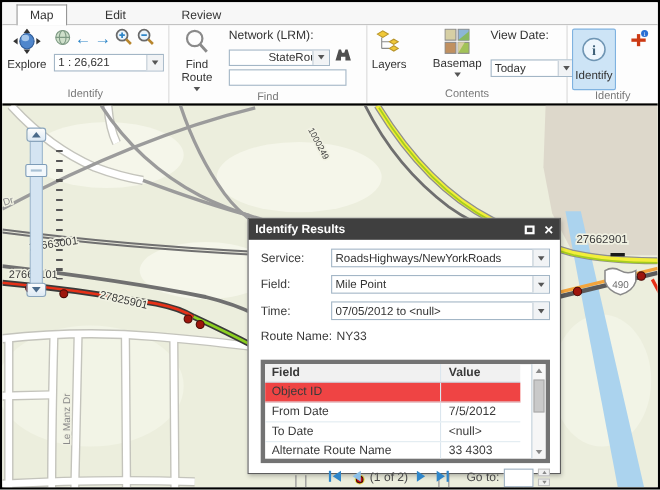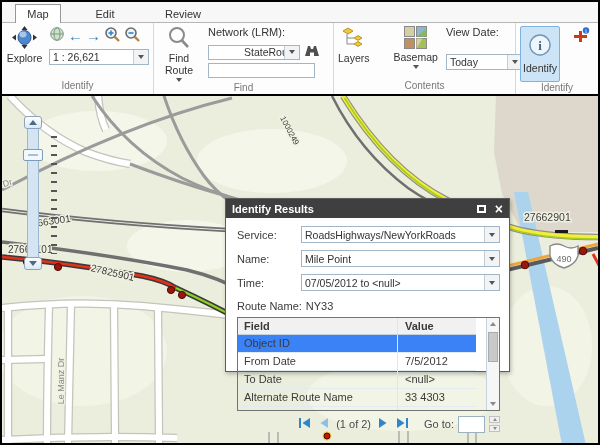--- a/index.html
+++ b/index.html
@@ -53,34 +53,34 @@
   .ztrack { position:absolute; left:7px; top:4px; width:12px; height:146px; background:#d4e4f2; border:1px solid #9db7cd; border-radius:6px; }
   .zbtn { position:absolute; left:4px; width:18px; height:13px; background:linear-gradient(#fdfdfd,#dce9f4); border:1px solid #8aa5bd; border-radius:3px; display:flex; align-items:center; justify-content:center; }
   .zbtn-up { top:0; } .zbtn-down { top:141px; }
   .tri-up-s { width:0;height:0;border-left:4px solid transparent;border-right:4px solid transparent;border-bottom:5px solid #4a6a8a; }
   .tri-dn-s { width:0;height:0;border-left:4px solid transparent;border-right:4px solid transparent;border-top:5px solid #4a6a8a; }
   .zthumb { position:absolute; left:3px; top:33px; width:20px; height:12px; background:#f3f8fc; border:1px solid #7d9cb8; border-radius:2px; }
   .zthumb::after { content:""; display:block; margin:4px 4px; border-top:2px solid #a8c0d4; }
   .zticks { position:absolute; left:31px; top:20px; width:6px; height:118px;
     background:repeating-linear-gradient(to bottom,#555 0 2px,transparent 2px 9px); }
   
-  .dlg { position:absolute; left:223px; top:102px; width:285px; height:174px; background:#fff; border:1px solid #5d5d5d; box-shadow:1px 2px 4px rgba(0,0,0,.25); }
+  .dlg { position:absolute; left:223px; top:102px; width:285px; height:233px; background:#fff; border:1px solid #5d5d5d; box-shadow:1px 2px 4px rgba(0,0,0,.25); }
   .dlg-title { height:19px; background:#3f3f3f; color:#fff; display:flex; align-items:center; padding:0 6px; }
   .dlg-title .t { flex:1; font-size:11px; font-weight:bold; }
   .dlg-max { width:9px; height:8px; border:2px solid #fff; margin-right:9px; }
   .dlg-close { color:#fff; font-size:14px; line-height:12px; font-weight:bold; }
   .dlg-body { padding:7px 9px 4px 11px; }
   .frow { display:flex; align-items:center; height:19px; margin-bottom:5px; }
   .frow .flabel { width:64px; font-size:11px; color:#3a3a3a; }
   .frow .combo { flex:1; height:17px; }
   .rname { font-size:11px; color:#3a3a3a; height:18px; display:flex; gap:4px; align-items:center; }
-  .tbl { position:relative; border:1px solid #737373; margin-top:2px; height:94px; overflow:hidden; padding-right:23px; }
+  .tbl { position:relative; border:4px solid #737373; margin-top:12px; height:94px; overflow:hidden; padding-right:23px; }
   .trow { display:flex; height:18px; border-bottom:1px solid #e2ebf1; font-size:11px; color:#3a3a3a; }
   .trow.hdr { height:17px; background:#f1f1f1; font-weight:bold; border-bottom:1px solid #c3d2dc; }
-  .trow.sel { background:#3b82f6; }
+  .trow.sel { background:#ef4444; }
   .tc1 { width:160px; padding:2px 6px; border-right:1px solid #dbe6ee; white-space:nowrap; overflow:hidden; }
   .tc2 { flex:1; padding:2px 7px; white-space:nowrap; overflow:hidden; }
   .sbar { position:absolute; right:0; top:0; bottom:0; width:13px; background:#f6f6f6; border-left:1px solid #c3d2dc; }
   .sbtn { height:12px; display:flex; align-items:center; justify-content:center; }
   .sb-tri-up { width:0;height:0;border-left:3px solid transparent;border-right:3px solid transparent;border-bottom:4px solid #8a8a8a; }
   .sb-tri-dn { width:0;height:0;border-left:3px solid transparent;border-right:3px solid transparent;border-top:4px solid #8a8a8a; }
   .sb-dn { position:absolute; bottom:0; left:0; right:0; }
   .sthumb { position:absolute; left:1px; top:14px; width:10px; height:30px; background:#c9c9c9; border:1px solid #ababab; }
   .pager { height:26px; display:flex; align-items:center; justify-content:flex-end; gap:7px; font-size:11px; color:#4a4a4a; }
   .goto { display:flex; align-items:center; gap:4px; margin-left:8px; }
@@ -377,21 +377,21 @@
         <div class="frow">
           <span class="flabel">Service:</span>
           <div class="combo">
             <span class="cval">RoadsHighways/NewYorkRoads</span>
             <span class="carrow">
                 <span class="tri-down"></span>
               </span>
           </div>
         </div>
         <div class="frow">
-          <span class="flabel">Name:</span>
+          <span class="flabel">Field:</span>
           <div class="combo">
             <span class="cval">Mile Point</span>
             <span class="carrow">
                 <span class="tri-down"></span>
               </span>
           </div>
         </div>
         <div class="frow">
           <span class="flabel">Time:</span>
           <div class="combo">

